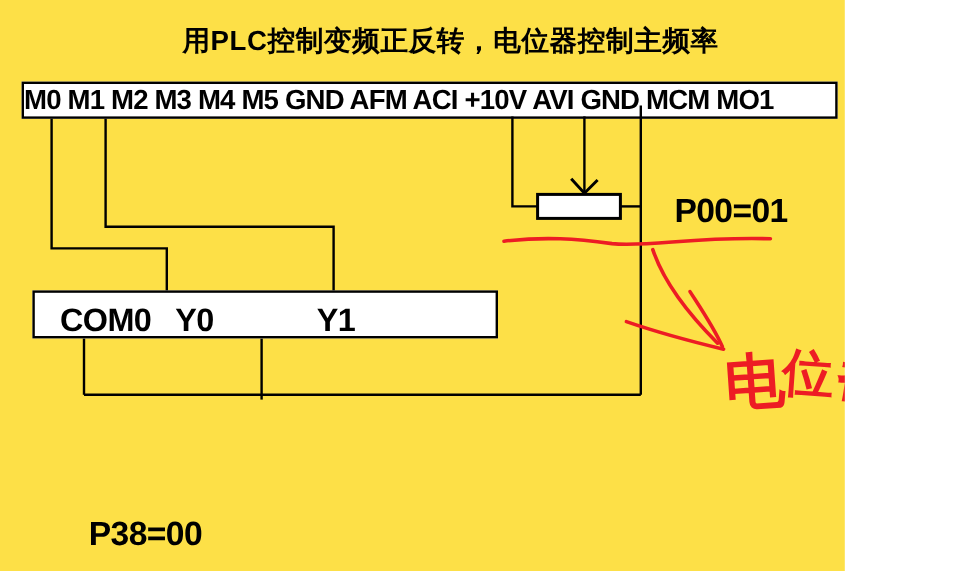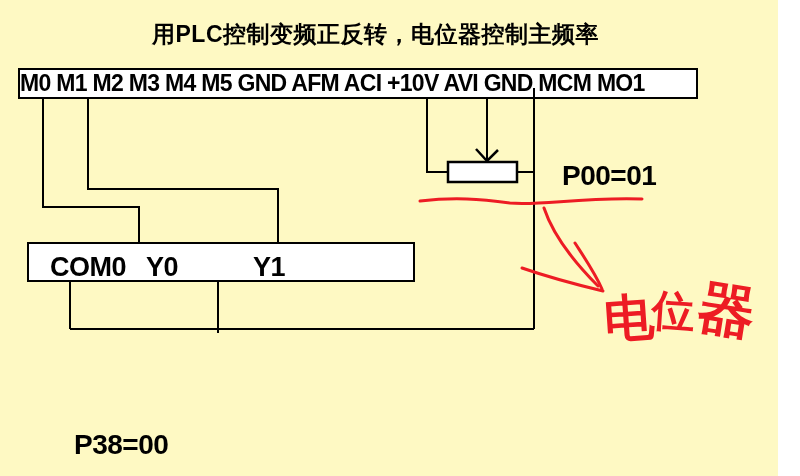--- a/index.html
+++ b/index.html
@@ -1,20 +1,20 @@
 <!DOCTYPE html>
 <html><head>
 <meta charset="utf-8">
 <style>
   html, body { margin: 0; padding: 0; background: #ffffff; }
   .canvas {
     position: relative;
-    width: 778px;
+    width: 704px;
     height: 476px;
-    background: #fef9c3;
+    background: #fde047;
     overflow: hidden;
     font-family: "Liberation Sans", "DejaVu Sans", sans-serif;
     color: #000;
   }
   .abs { position: absolute; }
   .title {
     left: 152px; top: 19px;
     font-size: 23px; font-weight: bold;
     white-space: nowrap; letter-spacing: 0.5px;
   }
@@ -35,21 +35,21 @@
     left: 27px; top: 242px; width: 388px; height: 40px;
   }
   .strip-bottom span {
     position: absolute; top: 8px;
     font-size: 27px; font-weight: bold; letter-spacing: -0.5px;
     white-space: nowrap;
   }
   .t-com0 { left: 21px; }
   .t-y0   { left: 117px; }
   .t-com1 { left: 158px; }
-  .t-y1   { left: 224px; }
+  .t-y1   { left: 235px; }
   .param {
     font-size: 28px; font-weight: bold; letter-spacing: -0.5px;
     white-space: nowrap;
   }
   .p00 { left: 562px; top: 160px; }
   .p01 { left: 74px;  top: 402px; }
   .p38 { left: 74px;  top: 429px; }
   .red-char {
     position: absolute;
     color: #ed1c24;

